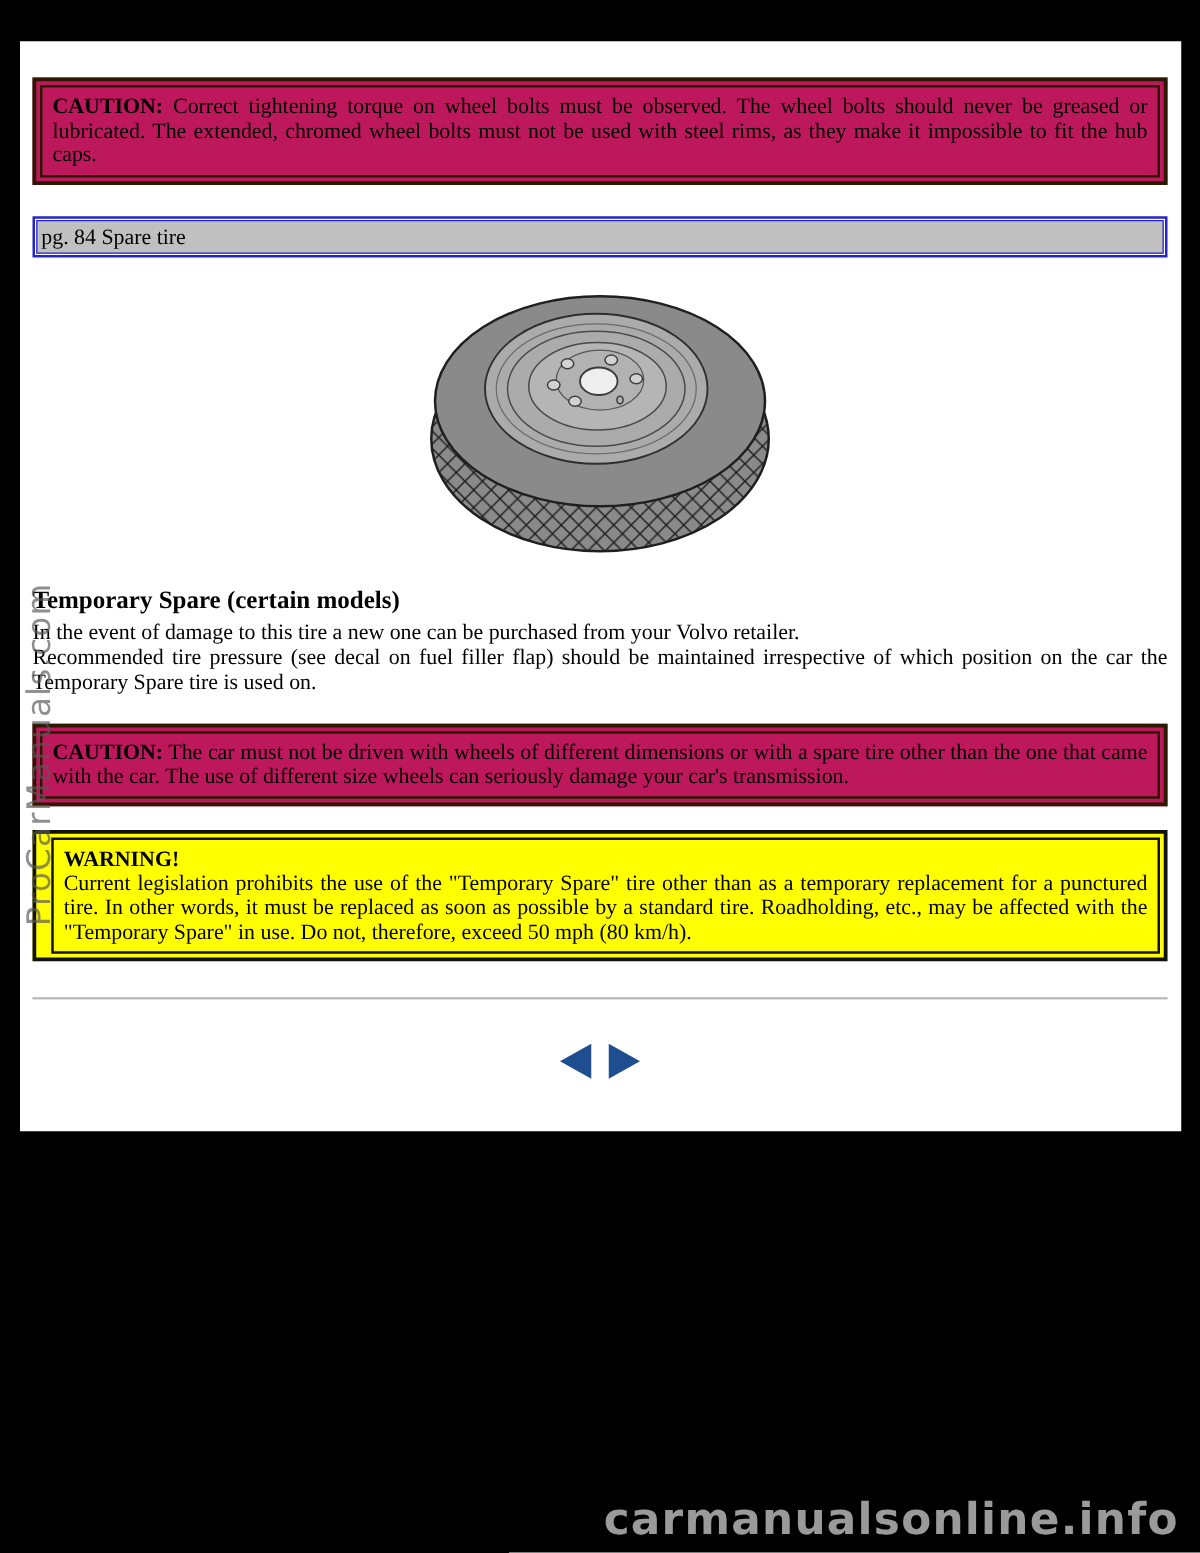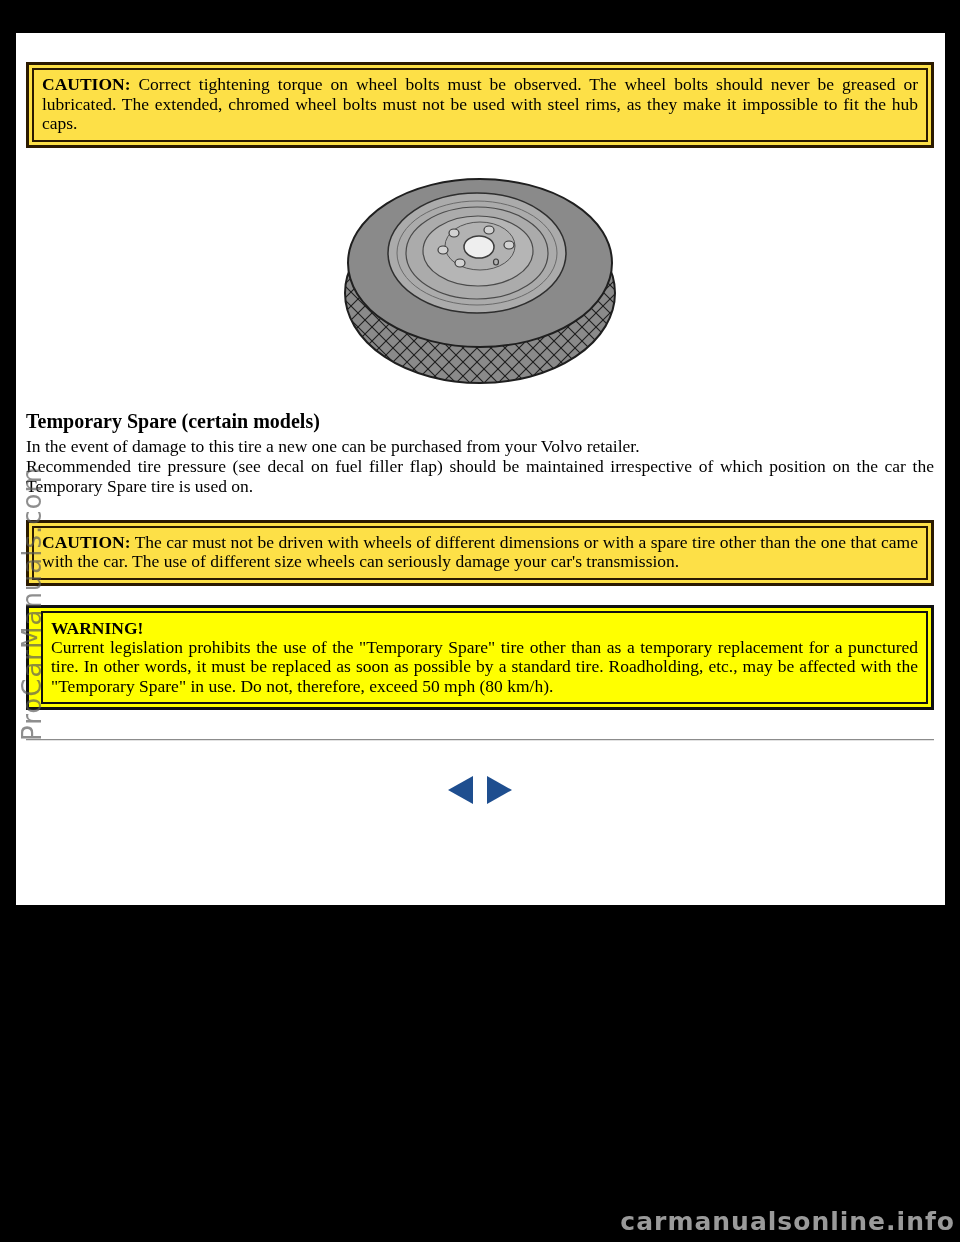--- a/index.html
+++ b/index.html
@@ -13,21 +13,21 @@
     background:#fff;overflow:hidden;
   }
   .content{padding:29px 11px 0 10px;}
 
   
   .alert-outer{
     border:3px solid #2b1a00;
     padding:3px;
     margin:0;
   }
-  .alert-outer.orange{background:#fde047;}
+  .alert-outer.orange{background:#be185d;}
   .alert-outer.yellow{background:#FFFF00;border-color:#111;padding-left:12px;}
   .alert-inner{
     border:2px solid #2b1a00;
     padding:5px 8px 6px 8px;
   }
   .alert-outer.yellow .alert-inner{border-color:#111;}
   .alert-text{
     margin:0;font-size:17.5px;line-height:19.5px;color:#000;
     text-align:justify;
   }
@@ -68,38 +68,41 @@
 
   .watermark{
     position:absolute;left:17px;top:741px;
     transform:rotate(-90deg);transform-origin:0 0;
     font-family:"DejaVu Sans", sans-serif;
     font-size:26px;letter-spacing:1px;
     color:rgba(88,88,88,0.68);
     white-space:nowrap;z-index:5;
   }
   .footer-brand{
-    position:absolute;right:5px;bottom:6px;
+    position:absolute;right:17px;bottom:6px;
     font-family:"DejaVu Sans", sans-serif;
-    font-weight:bold;font-size:25px;letter-spacing:1px;
+    font-weight:bold;font-size:35px;letter-spacing:1px;
     color:#9a9a9a;
   }
 </style>
 </head>
 <body>
 
 <div class="page-surface">
   <div class="content">
 
     <div class="alert-outer orange">
       <div class="alert-inner">
         <p class="alert-text"><b>CAUTION:</b> <span>Correct tightening torque on wheel bolts must be observed. The wheel bolts should never be greased or lubricated. The extended, chromed wheel bolts must not be used with steel rims, as they make it impossible to fit the hub caps.</span></p>
       </div>
     </div>
 
+    <div class="pg-outer">
+      <div class="pg-inner">pg. 84 Spare tire</div>
+    </div>
 
     <div class="figure-wrap">
       <svg width="272" height="212" viewBox="0 0 272 212">
         <defs>
           <pattern id="xhatch" width="14" height="14" patternUnits="userSpaceOnUse">
             <path d="M0,14 L14,0" stroke="#1c1c1c" stroke-width="1.1" fill="none"></path>
             <path d="M0,0 L14,14" stroke="#1c1c1c" stroke-width="1.1" fill="none"></path>
           </pattern>
           <clipPath id="sideclip">
             <ellipse cx="136" cy="120" rx="135" ry="90"></ellipse>

